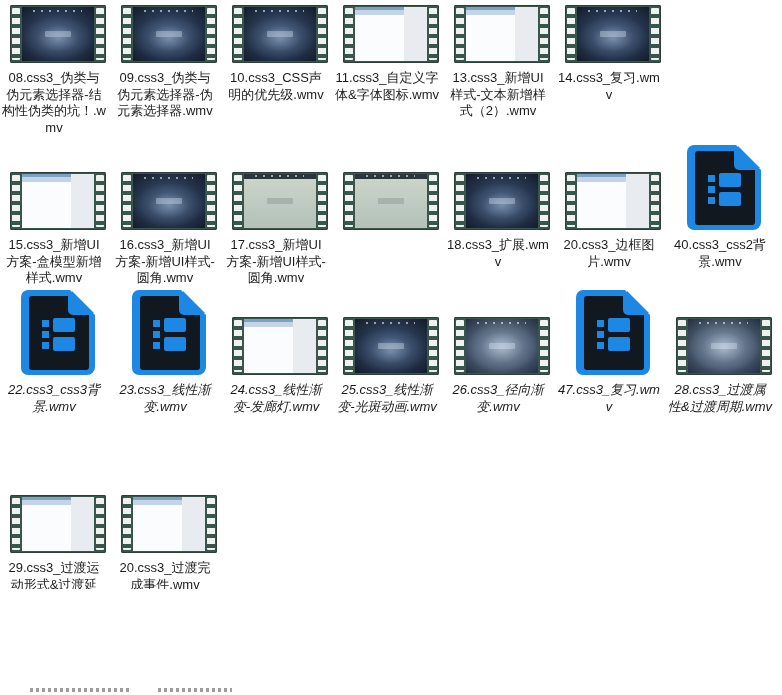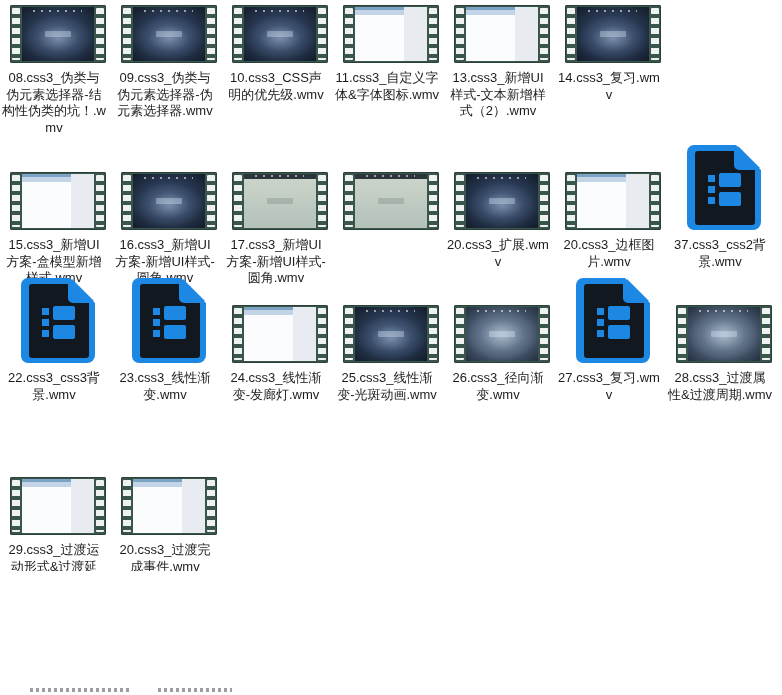--- a/index.html
+++ b/index.html
@@ -2,22 +2,22 @@
 <html><head>
 <meta charset="utf-8">
 <style>
   html,body{margin:0;padding:0;background:#fff;}
   body{width:782px;height:695px;position:relative;overflow:hidden;
        font-family:"Liberation Sans","DejaVu Sans",sans-serif;}
 
   .grid-row{position:absolute;left:2px;width:780px;display:flex;}
   .row-0{top:5px;}  .row-0 .icon-area{height:58px;}
   .row-1{top:142px;}.row-1 .icon-area{height:88px;}
-  .row-2{top:275px;}.row-2 .icon-area{height:88px;}
-  .row-3{top:477px;}.row-3 .icon-area{height:58px;}
+  .row-2{top:287px;font-style:italic;}.row-2 .icon-area{height:88px;}
+  .row-3{top:495px;}.row-3 .icon-area{height:58px;}
   .row-3 .label{max-height:29px;overflow:hidden;}
 
   .item{flex:0 0 111px;display:flex;flex-direction:column;cursor:default;}
   .icon-area{display:flex;align-items:flex-end;justify-content:center;}
 
   .label{margin-top:7px;width:104px;text-align:center;font-size:13px;line-height:16.5px;
          color:#1c1c1c;word-break:break-all;}
 
   
   .film{position:relative;width:96px;height:58px;background:#3a554c;border-radius:2px;
@@ -195,21 +195,21 @@
   <div class="item">
     <div class="icon-area">
       <div class="film">
         <div class="thumb t-dark">
           <i class="dots"></i>
           <i class="wm"></i>
         </div>
       </div>
 
     </div>
-    <div class="label">20.css3_扩展.wmv</div>
+    <div class="label">18.css3_扩展.wmv</div>
   </div>
 
   <div class="item">
     <div class="icon-area">
       <div class="film">
         <div class="thumb t-ide">
           
           
         </div>
       </div>
@@ -227,21 +227,21 @@
         <path d="M52 2 l22 22 h-17 a5 5 0 0 1 -5 -5 Z" fill="#1d87e4"></path>
         <g fill="#1d87e4">
           <rect x="22" y="31" width="7" height="7"></rect>
           <rect x="22" y="42" width="7" height="7"></rect>
           <rect x="22" y="53" width="7" height="7"></rect>
           <rect x="33" y="29" width="22" height="14" rx="2"></rect>
           <rect x="33" y="48" width="22" height="14" rx="2"></rect>
         </g>
       </svg>
     </div>
-    <div class="label">37.css3_css2背景.wmv</div>
+    <div class="label">40.css3_css2背景.wmv</div>
   </div>
 </div>
     <div class="grid-row row-2">
   <div class="item">
     <div class="icon-area">
 
       <svg class="bluefile" viewBox="0 0 76 86" xmlns="http://www.w3.org/2000/svg">
         <path d="M8 1 h42 l25 25 v52 a8 8 0 0 1 -8 8 H8 a7 7 0 0 1 -7 -7 V8 a7 7 0 0 1 7 -7 Z" fill="#1d87e4"></path>
         <path d="M12 7 h36 v14 a5 5 0 0 0 5 5 h16 v52 a3 3 0 0 1 -3 3 H12 a3 3 0 0 1 -3 -3 V10 a3 3 0 0 1 3 -3 Z" fill="#12181f"></path>
         <path d="M52 2 l22 22 h-17 a5 5 0 0 1 -5 -5 Z" fill="#1d87e4"></path>
@@ -324,21 +324,21 @@
         <path d="M52 2 l22 22 h-17 a5 5 0 0 1 -5 -5 Z" fill="#1d87e4"></path>
         <g fill="#1d87e4">
           <rect x="22" y="31" width="7" height="7"></rect>
           <rect x="22" y="42" width="7" height="7"></rect>
           <rect x="22" y="53" width="7" height="7"></rect>
           <rect x="33" y="29" width="22" height="14" rx="2"></rect>
           <rect x="33" y="48" width="22" height="14" rx="2"></rect>
         </g>
       </svg>
     </div>
-    <div class="label">27.css3_复习.wmv</div>
+    <div class="label">47.css3_复习.wmv</div>
   </div>
 
   <div class="item">
     <div class="icon-area">
       <div class="film">
         <div class="thumb t-light">
           <i class="dots"></i>
           <i class="wm"></i>
         </div>
       </div>

